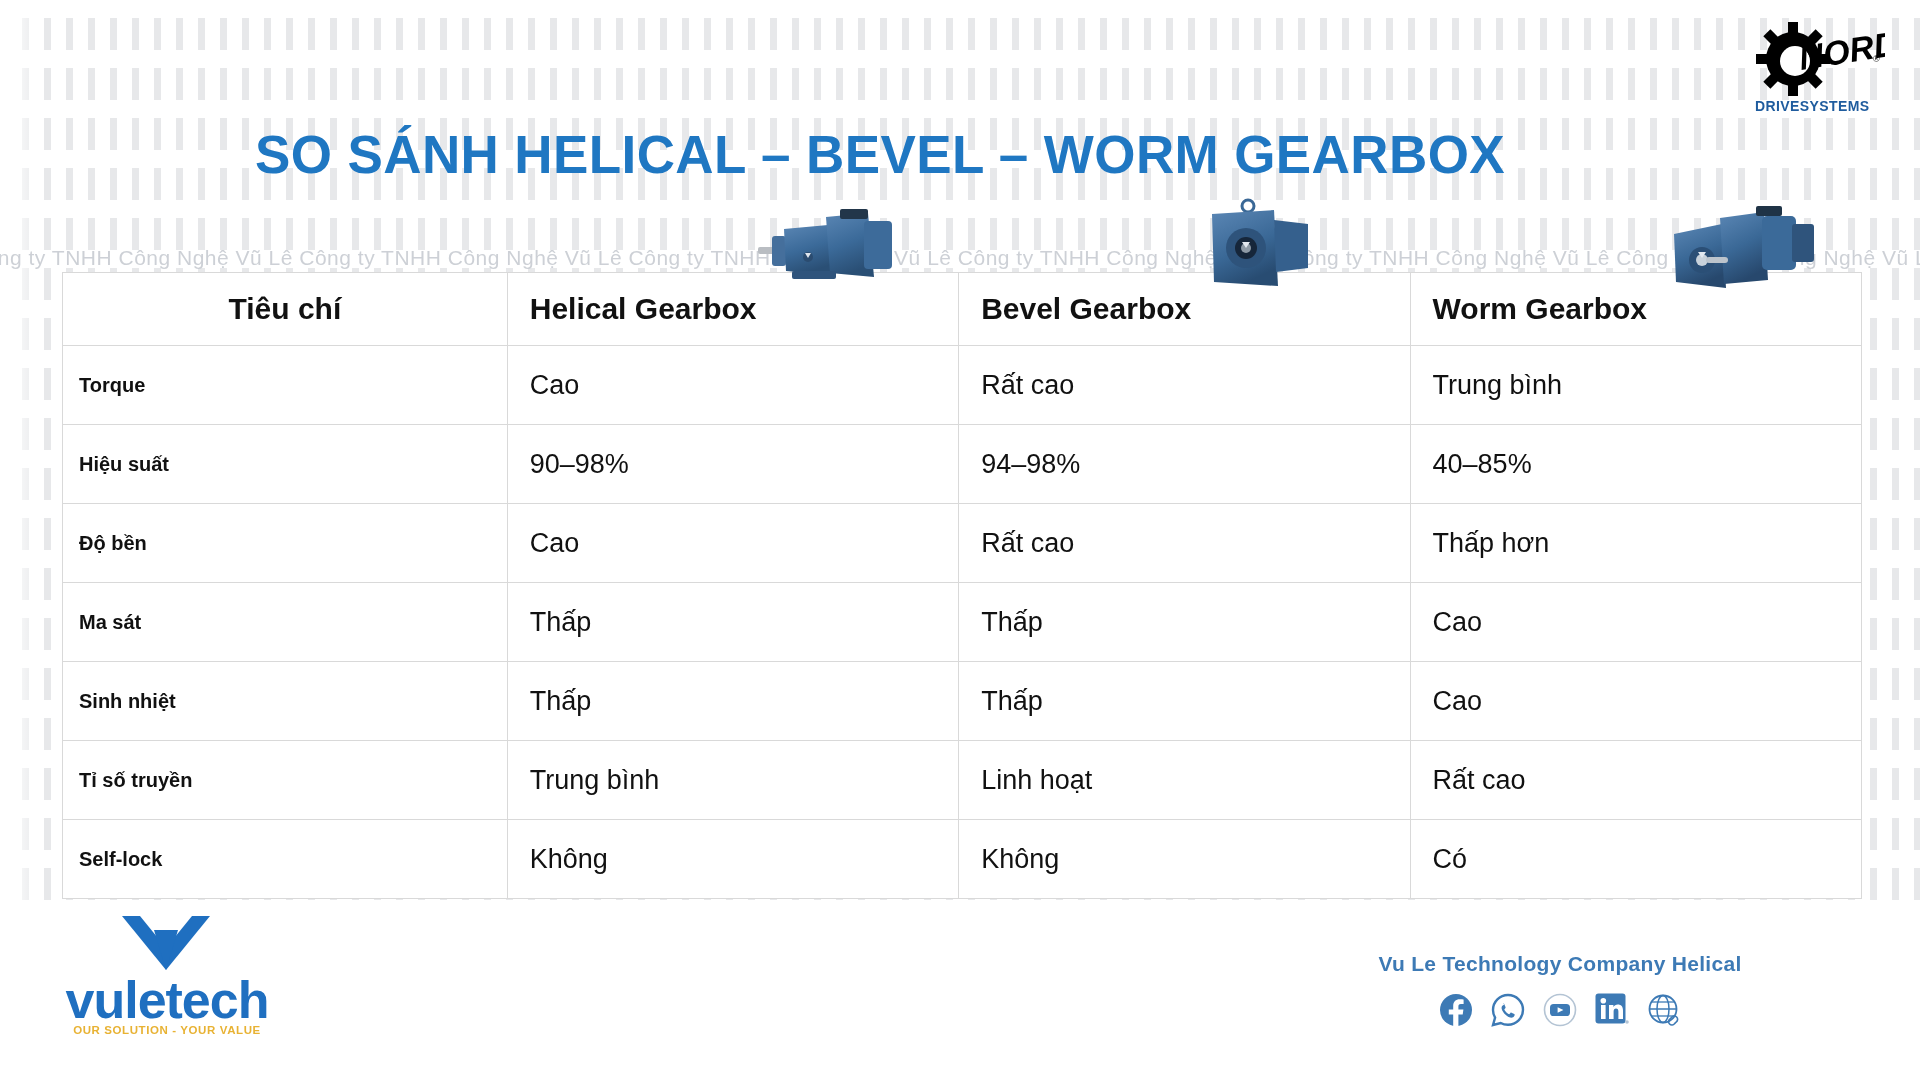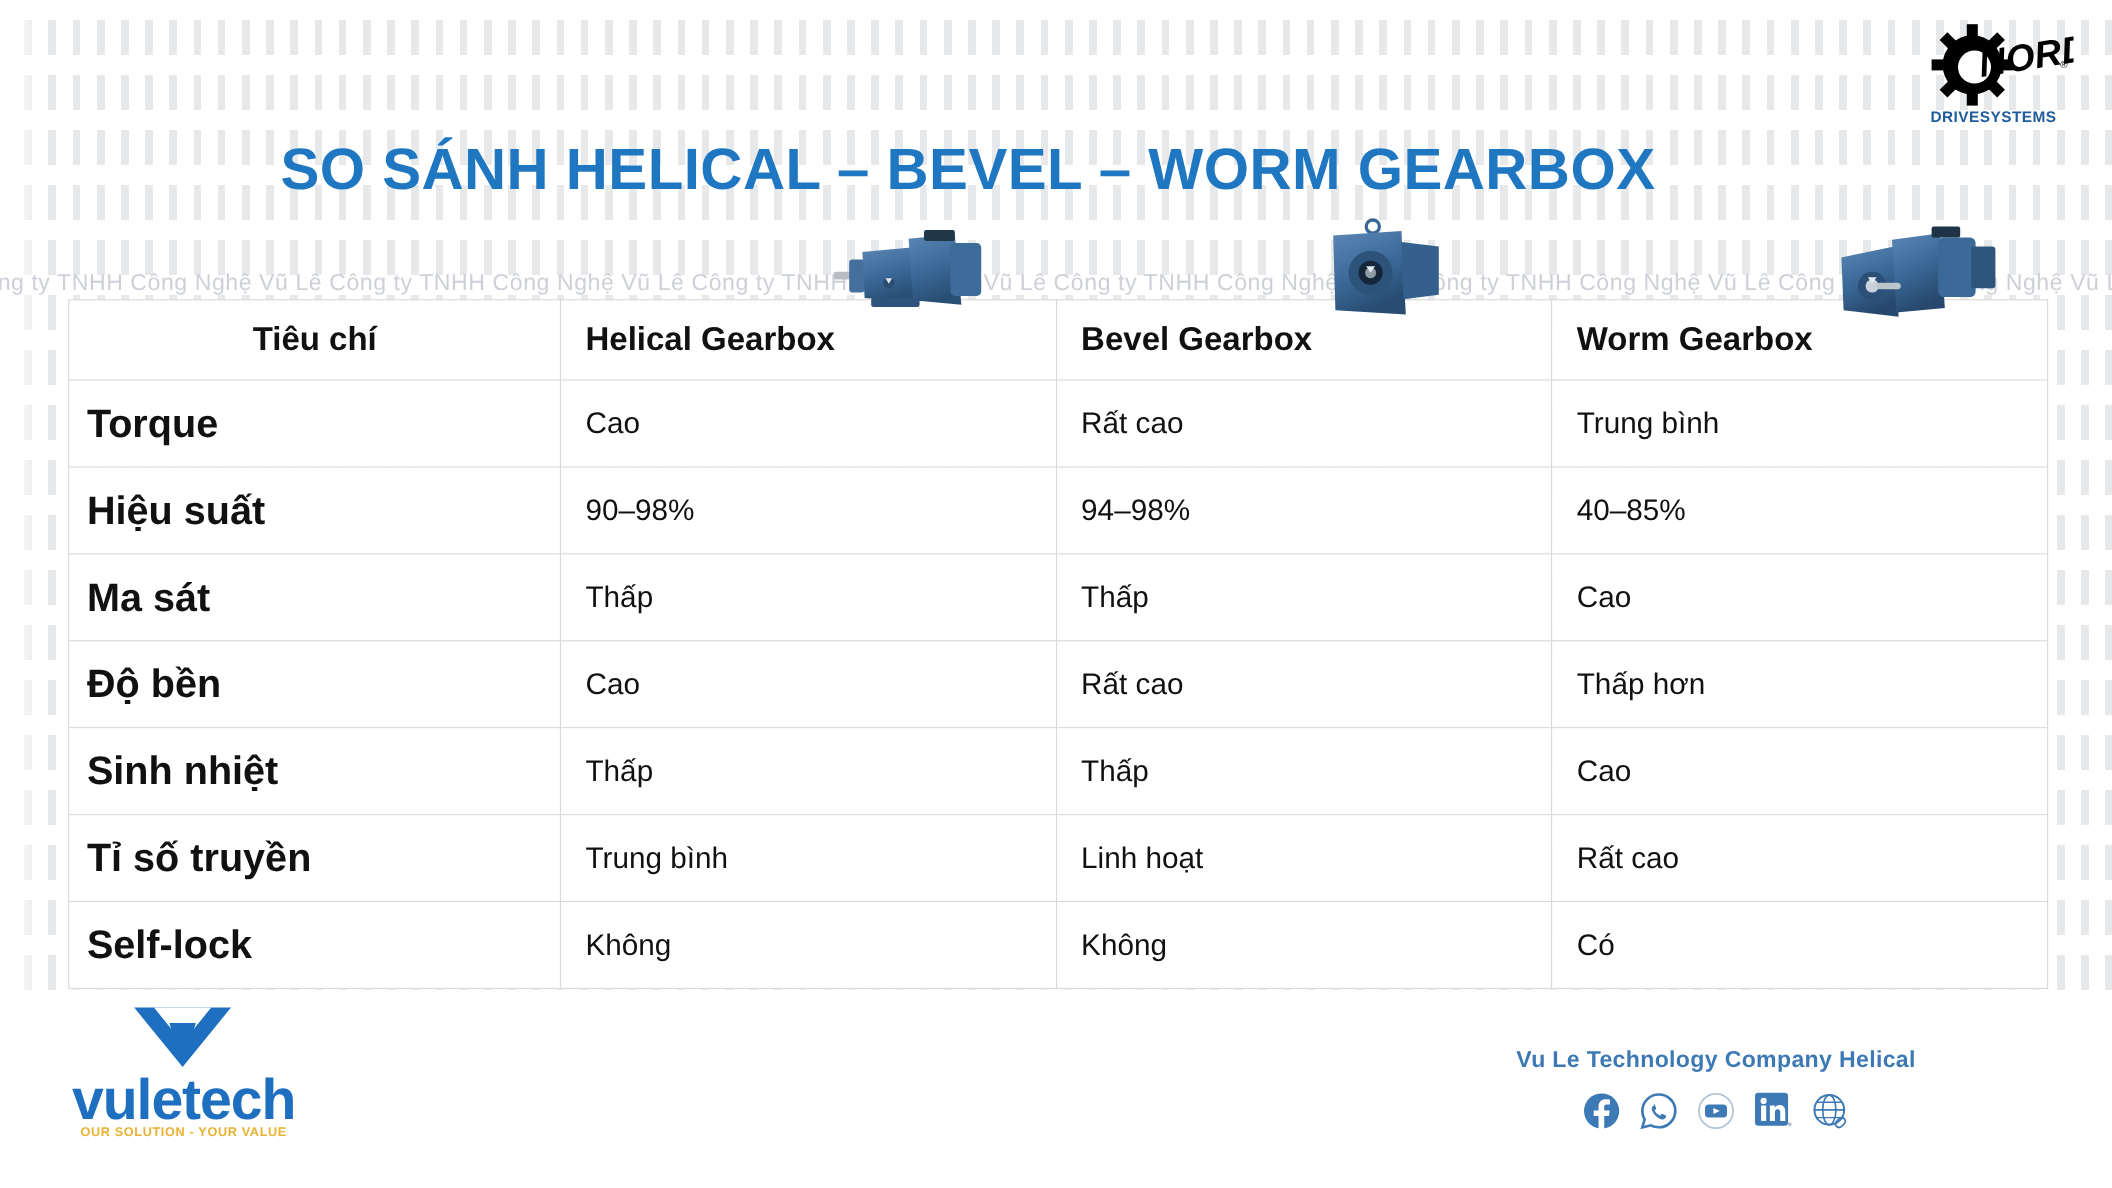--- a/index.html
+++ b/index.html
@@ -142,21 +142,21 @@
   }
   .header-cell-left {
     text-align: left;
     font-size: 30px;
     font-weight: bold;
     color: #111111;
     padding-left: 22px !important;
   }
   .criteria-cell {
     text-align: left;
-    font-size: 36px;
+    font-size: 20px;
     font-weight: bold;
     color: #111111;
     padding-left: 16px !important;
   }
   .value-cell {
     text-align: left;
     font-size: 27px;
     font-weight: normal;
     color: #111111;
     padding-left: 22px !important;
@@ -335,30 +335,30 @@
           <td class="value-cell col-value">Rất cao</td>
           <td class="value-cell col-value">Trung bình</td>
         </tr>
         <tr>
           <td class="criteria-cell col-criteria">Hiệu suất</td>
           <td class="value-cell col-value">90–98%</td>
           <td class="value-cell col-value">94–98%</td>
           <td class="value-cell col-value">40–85%</td>
         </tr>
         <tr>
+          <td class="criteria-cell col-criteria">Độ bền</td>
+          <td class="value-cell col-value">Cao</td>
+          <td class="value-cell col-value">Rất cao</td>
+          <td class="value-cell col-value">Thấp hơn</td>
+        </tr>
+        <tr>
           <td class="criteria-cell col-criteria">Ma sát</td>
           <td class="value-cell col-value">Thấp</td>
           <td class="value-cell col-value">Thấp</td>
           <td class="value-cell col-value">Cao</td>
-        </tr>
-        <tr>
-          <td class="criteria-cell col-criteria">Độ bền</td>
-          <td class="value-cell col-value">Cao</td>
-          <td class="value-cell col-value">Rất cao</td>
-          <td class="value-cell col-value">Thấp hơn</td>
         </tr>
         <tr>
           <td class="criteria-cell col-criteria">Sinh nhiệt</td>
           <td class="value-cell col-value">Thấp</td>
           <td class="value-cell col-value">Thấp</td>
           <td class="value-cell col-value">Cao</td>
         </tr>
         <tr>
           <td class="criteria-cell col-criteria">Tỉ số truyền</td>
           <td class="value-cell col-value">Trung bình</td>

